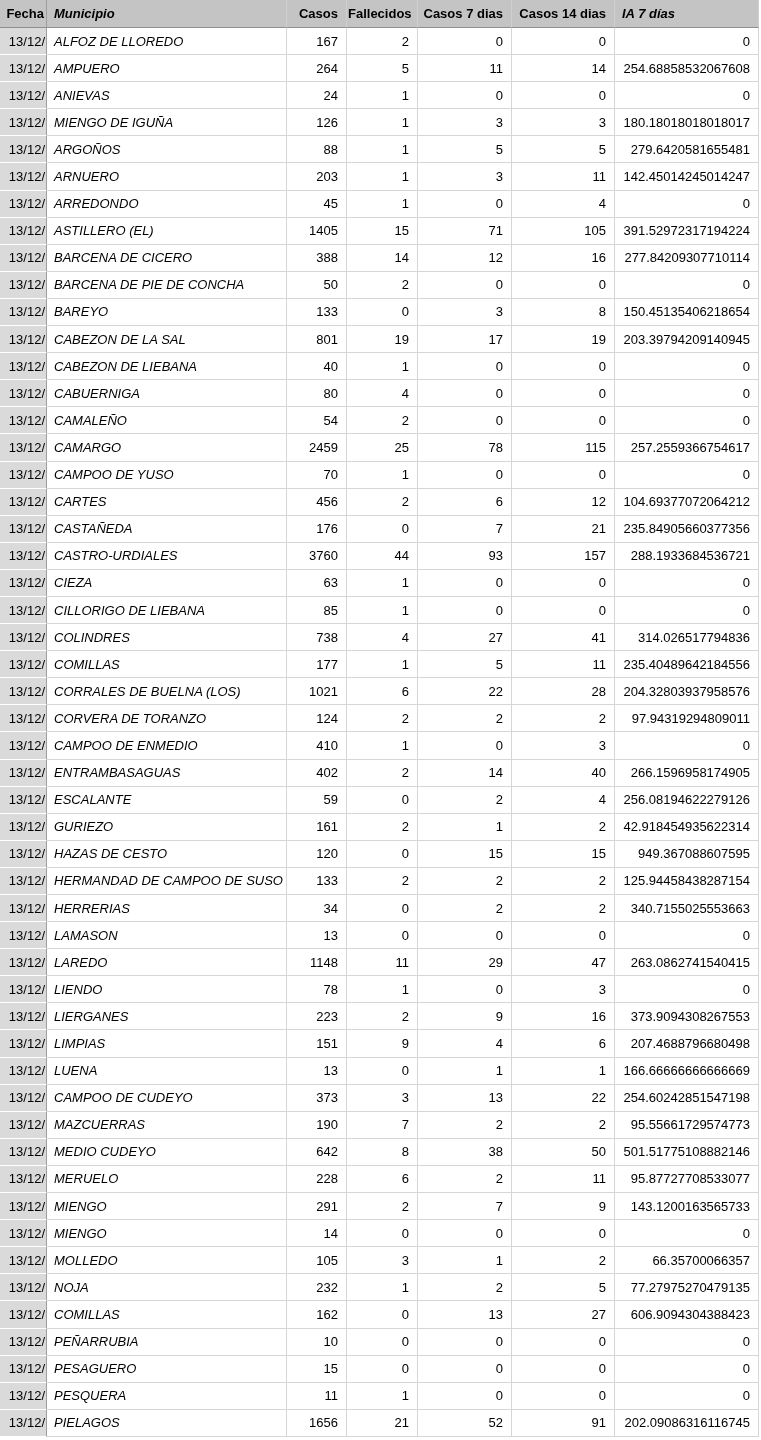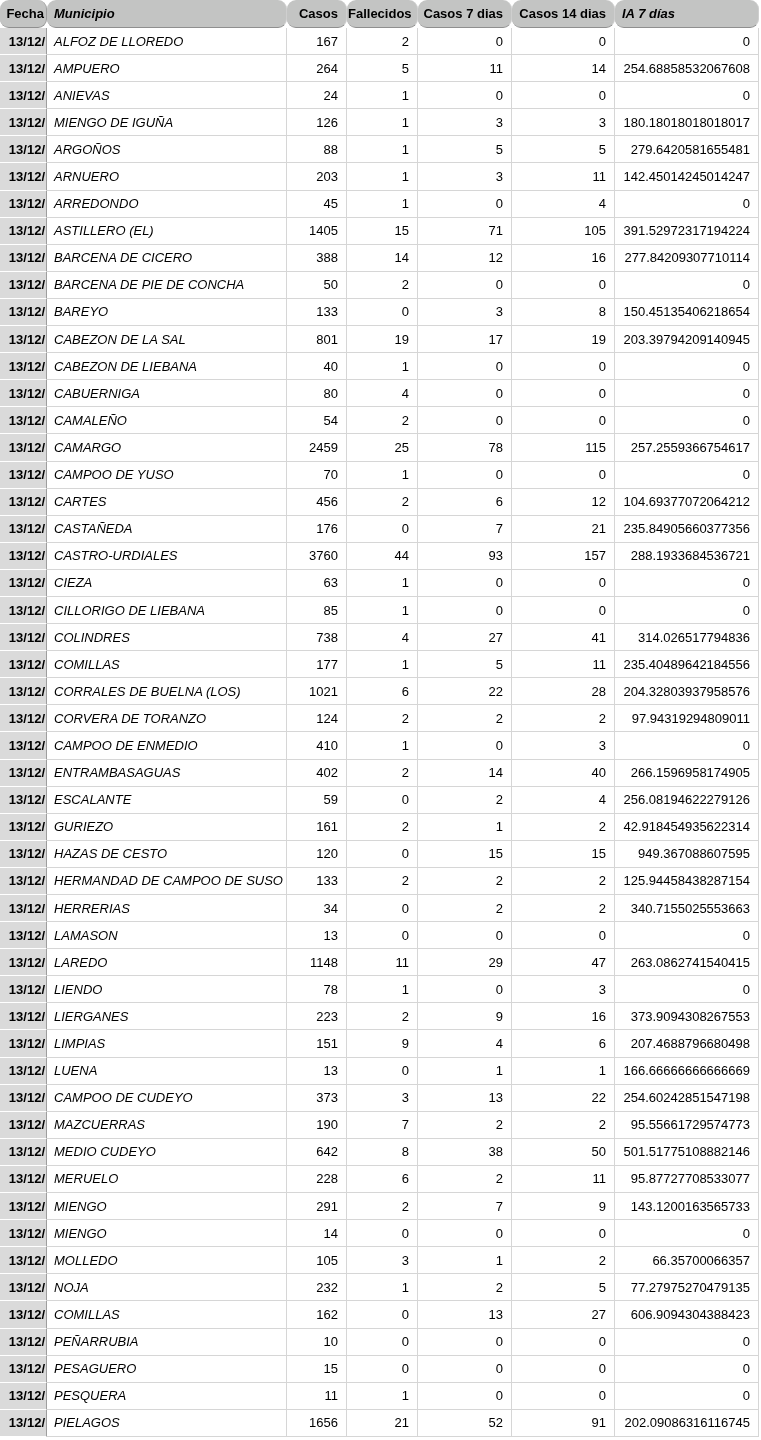--- a/index.html
+++ b/index.html
@@ -28,28 +28,27 @@
     overflow: hidden;
     font-size: 13px;
     vertical-align: middle;
   }
   thead th {
     height: 28px;
     background: #c3c4c3;
     font-weight: bold;
     border-bottom: 1px solid #8f8f8f;
     border-right: 1px solid #cfcfcf;
-    border-radius: 9px;
   }
   thead th.col-0 { border-right: 1px solid #9e9e9e; }
   tbody td { height: 27.1px; }
   
   td.col-0 {
     background: #dadada;
-    font-weight: bold;
+    font-weight: normal;
     text-align: right;
     padding-right: 1px;
     border-right: 1px solid #9e9e9e;
     border-bottom: 1px solid #ffffff;
   }
   
   td.col-1, td.col-2, td.col-3, td.col-4, td.col-5, td.col-6 {
     background: #ffffff;
     border-right: 1px solid #d6d6d6;
     border-bottom: 1px solid #d6d6d6;

